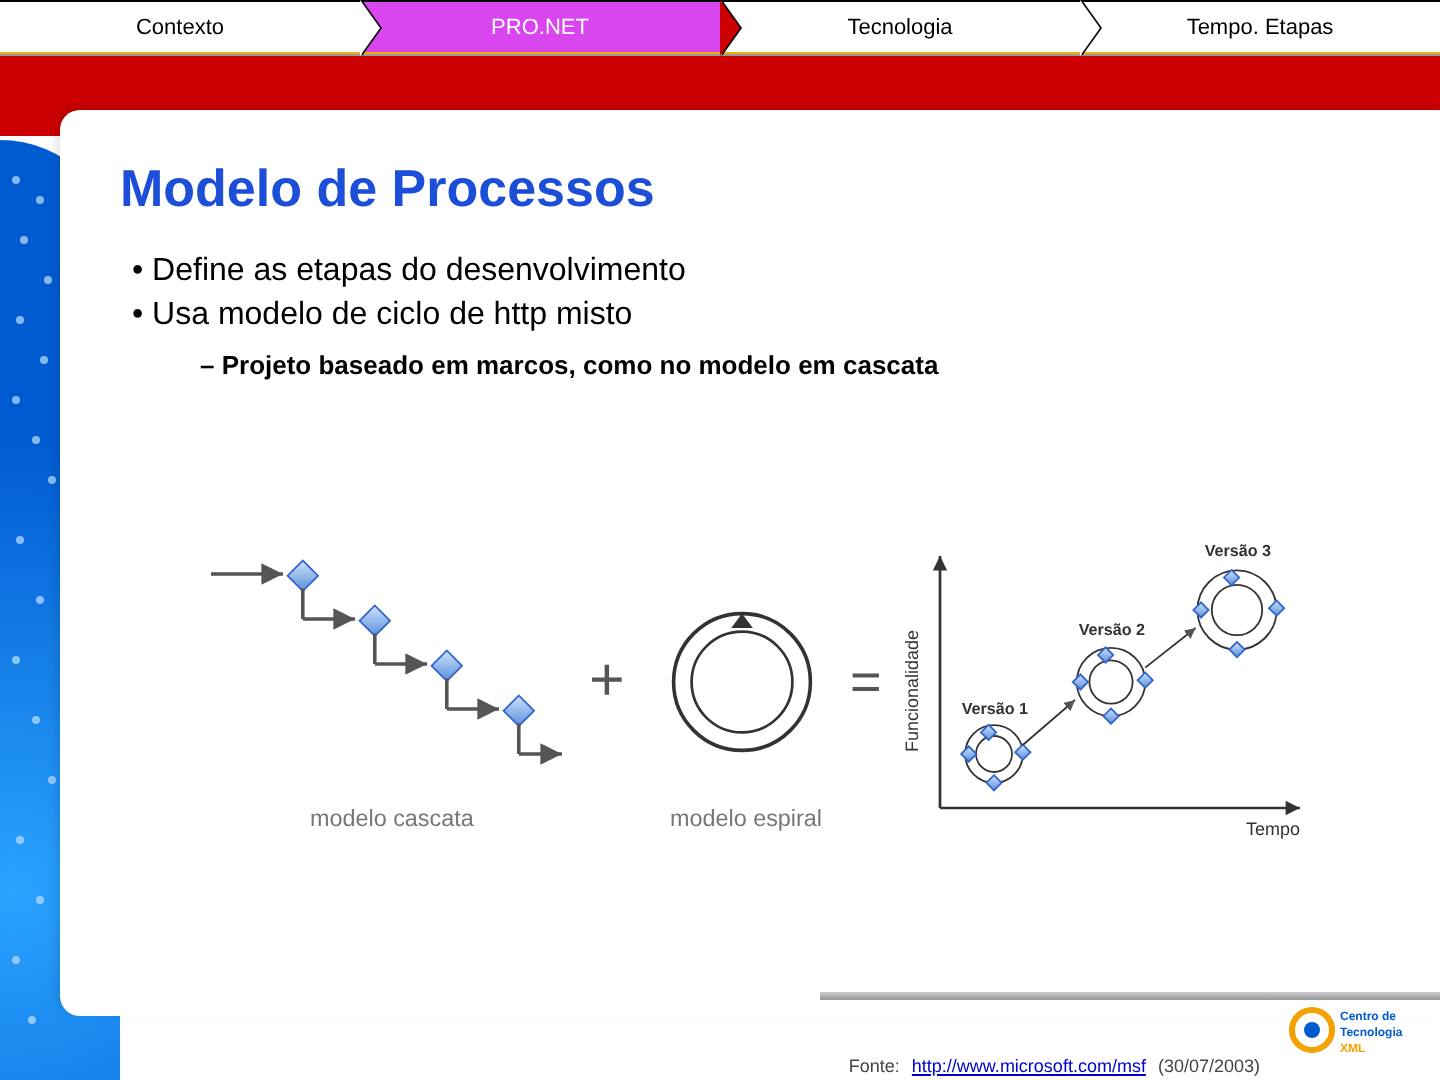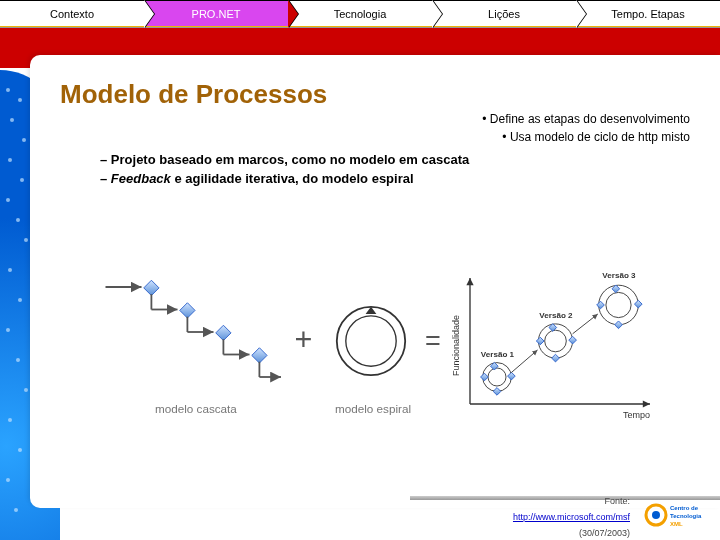--- a/index.html
+++ b/index.html
@@ -67,25 +67,25 @@
     background: #fff;
     border-radius: 10px 0 0 10px;
     padding: 24px 30px 10px 30px;
     z-index: 2;
     box-shadow: -2px -2px 4px rgba(0,0,0,.1);
   }
   .title {
     font-family: Verdana, sans-serif;
     font-size: 26px;
     font-weight: bold;
-    color: #a16207;
-    margin-bottom: 0;
+    color: #1d4ed8;
+    margin-bottom: 15px;
   }
   ul.bul { list-style: none; padding-left: 6px; margin-bottom: 4px; }
-  ul.bul li { font-size: 12px; padding: 2px 0; text-align: right; }
+  ul.bul li { font-size: 16px; padding: 2px 0; }
   ul.bul li::before { content: "• "; color: #000; }
   ul.sub { list-style: none; padding-left: 40px; font-weight: bold; }
   ul.sub li { font-size: 13px; padding: 2px 0; }
   ul.sub li::before { content: "– "; }
   em { font-style: italic; }
 
   .diagram {
     position: absolute;
     left: 40px; right: 30px; top: 205px; bottom: 50px;
   }
@@ -93,21 +93,20 @@
 
   .footer {
     position: absolute;
     right: 8px; bottom: 0;
     font-size: 9px;
     color: #444;
     z-index: 3;
     display: flex;
     align-items: flex-end;
     gap: 6px;
-    flex-direction: column;
   }
   .footer a { color: #0000cc; text-decoration: underline; }
   .logo {
     width: 70px; height: 30px;
     position: absolute;
     right: 6px; bottom: 10px;
     z-index: 3;
   }
   .separator {
     position: absolute;
@@ -127,23 +126,20 @@
 
 <div class="nav">
   <div class="chev">
       <span>Contexto</span>
     </div>
   <div class="chev active">
       <span>PRO.NET</span>
     </div>
   <div class="chev">
       <span>Tecnologia</span>
-    </div>
-  <div class="chev">
-      <span>Lições</span>
     </div>
   <div class="chev">
       <span>Tempo. Etapas</span>
     </div>
 </div>
 
 <div class="bg-red"></div>
 <div class="bg-blue"></div>
 <svg class="blue-dots">
   <g fill="#bde0ff" opacity=".7">
@@ -170,21 +166,20 @@
 
 <div class="panel">
   <div class="title">Modelo de Processos</div>
 
   <ul class="bul">
     <li>Define as etapas do desenvolvimento</li>
     <li>Usa modelo de ciclo de http misto</li>
   </ul>
   <ul class="sub">
     <li><span>Projeto baseado em marcos, como no modelo em cascata</span></li>
-    <li><em>Feedback</em><span> e agilidade iterativa, do modelo espiral</span></li>
   </ul>
 
   <div class="diagram">
     <svg viewBox="0 0 620 220">
       <defs>
         <marker id="ah" markerWidth="8" markerHeight="8" refX="6" refY="3" orient="auto">
           <path d="M0,0 L6,3 L0,6 Z" fill="#555"></path>
         </marker>
         <linearGradient id="dg" x1="0" y1="0" x2="1" y2="1">
           <stop offset="0" stop-color="#cfe3ff"></stop>

